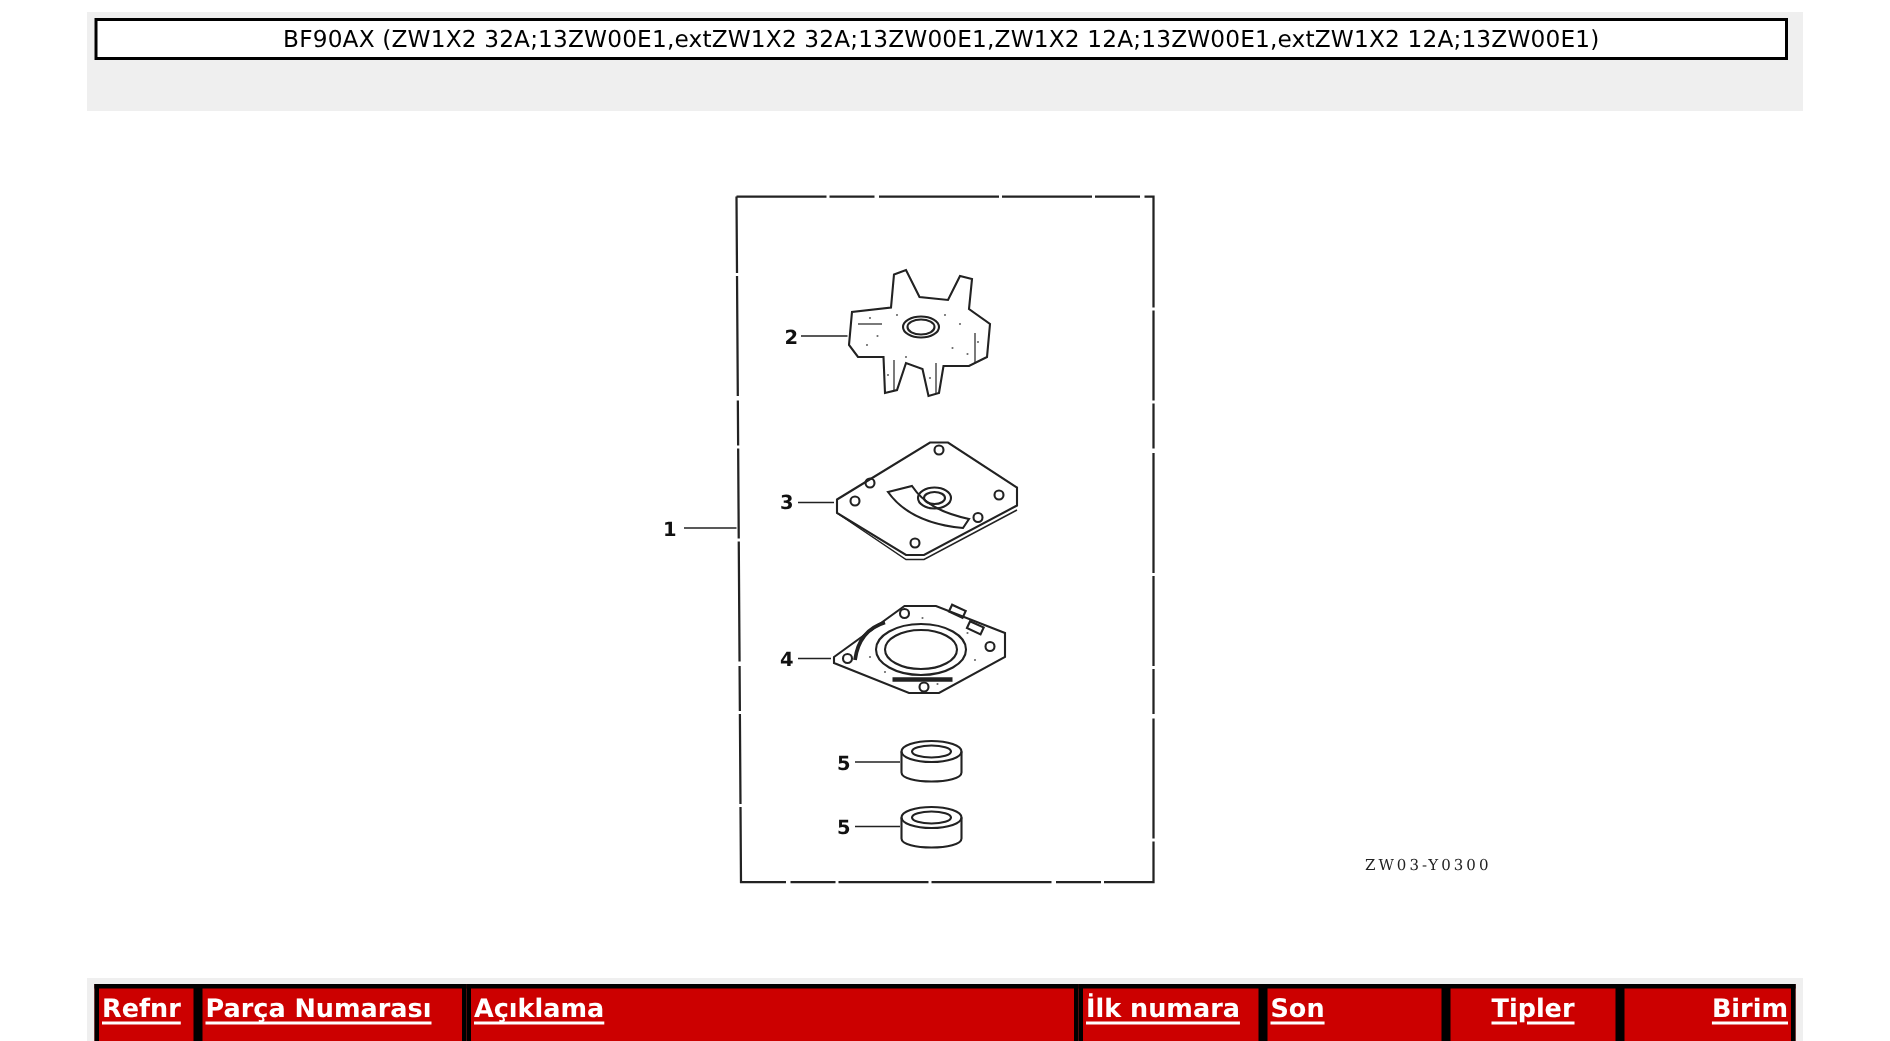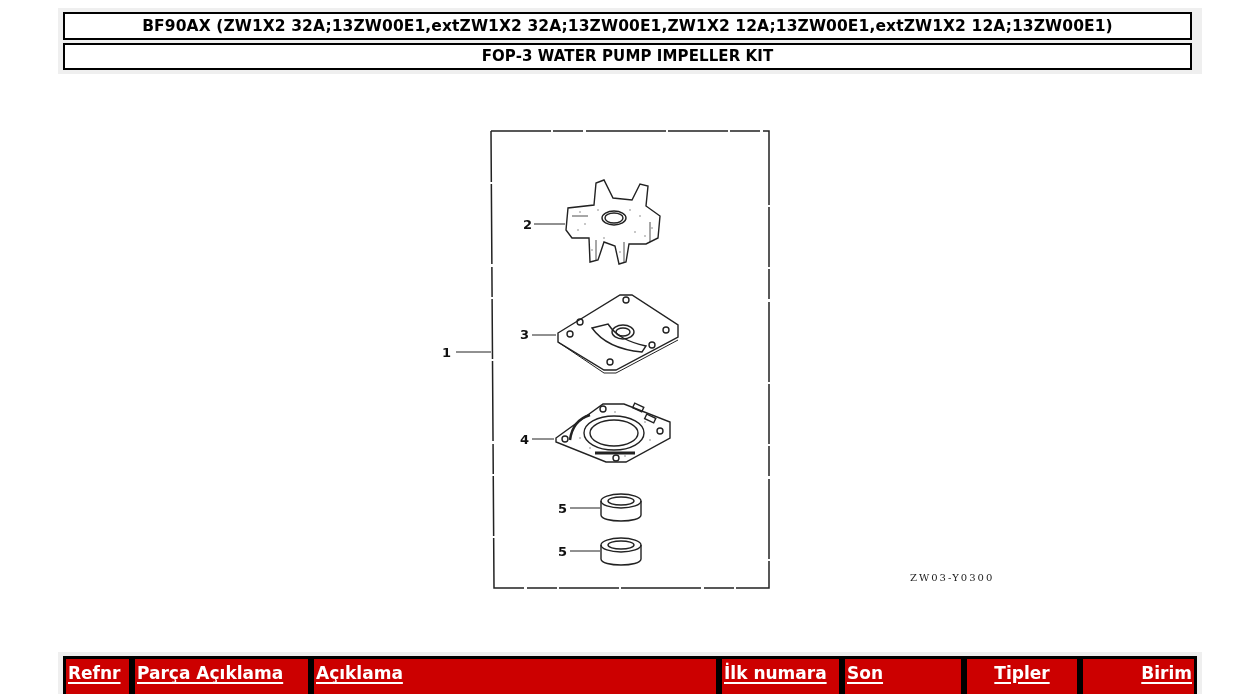--- a/index.html
+++ b/index.html
@@ -3,21 +3,21 @@
 <meta charset="utf-8">
 <style>
   html, body { margin: 0; padding: 0; background: #ffffff; }
   body { width: 1260px; height: 694px; position: relative; overflow: hidden;
          font-family: "DejaVu Sans", "Liberation Sans", sans-serif; }
 
   .title-table { position: absolute; left: 58px; top: 8px; width: 1144px; height: 66px;
                  background: #efefef; }
   .title-row { position: absolute; left: 5px; width: 1129px; background: #ffffff;
                border: 2px solid #000000; box-sizing: border-box; text-align: center;
-               font-weight: bold; font-size: 15.5px; color: #000; letter-spacing: 0.1px; }
+               font-weight: normal; font-size: 15.5px; color: #000; letter-spacing: 0.1px; }
   .title-row.r1 { top: 4px; height: 28px; line-height: 24px; }
   .title-row.r2 { top: 35px; height: 27px; line-height: 23px; font-size: 15px; }
 
   .diagram { position: absolute; left: 420px; top: 120px; width: 620px; height: 480px; }
   .diagram svg { position: absolute; left: 0; top: 0; }
   .diagram-code { position: absolute; left: 490px; top: 452px; font-family: "DejaVu Serif", serif;
                   font-size: 10px; font-weight: normal; letter-spacing: 2px; color: #222; }
 
   .parts-header { position: absolute; left: 58px; top: 652px; width: 1144px; height: 42px;
                   background: #efefef; }
@@ -27,21 +27,20 @@
   .hcell a { color: #ffffff; text-decoration: underline; text-decoration-thickness: 2px;
              text-underline-offset: 3px; cursor: pointer; }
   .hcell.center { text-align: center; }
   .hcell.right { text-align: right; }
 </style>
 </head>
 <body>
 
 <div class="title-table">
   <div class="title-row r1">BF90AX (ZW1X2 32A;13ZW00E1,extZW1X2 32A;13ZW00E1,ZW1X2 12A;13ZW00E1,extZW1X2 12A;13ZW00E1)</div>
-  <div class="title-row r2">FOP-3 WATER PUMP IMPELLER KIT</div>
 </div>
 
 <div class="diagram">
   <svg width="620" height="480" viewBox="0 0 620 480" xmlns="http://www.w3.org/2000/svg">
     <g fill="none" stroke="#222" stroke-width="1.5">
 
       <g>
         <path d="M71 11 L349 11 L349 468 L74 468 L71 11" stroke-dasharray="60 2 30 3 80 2"></path>
       </g>
 
@@ -135,21 +134,21 @@
     </g>
   </svg>
   <div class="diagram-code">ZW03-Y0300</div>
 </div>
 
 <div class="parts-header">
   <div class="hcell" style="left:5px; width:69px;">
     <a>Refnr</a>
   </div>
   <div class="hcell" style="left:74px; width:179px;">
-    <a>Parça Açıklama</a>
+    <a>Parça Numarası</a>
   </div>
   <div class="hcell" style="left:253px; width:408px;">
     <a>Açıklama</a>
   </div>
   <div class="hcell" style="left:661px; width:123px;">
     <a>İlk numara</a>
   </div>
   <div class="hcell" style="left:784px; width:122px;">
     <a>Son</a>
   </div>

